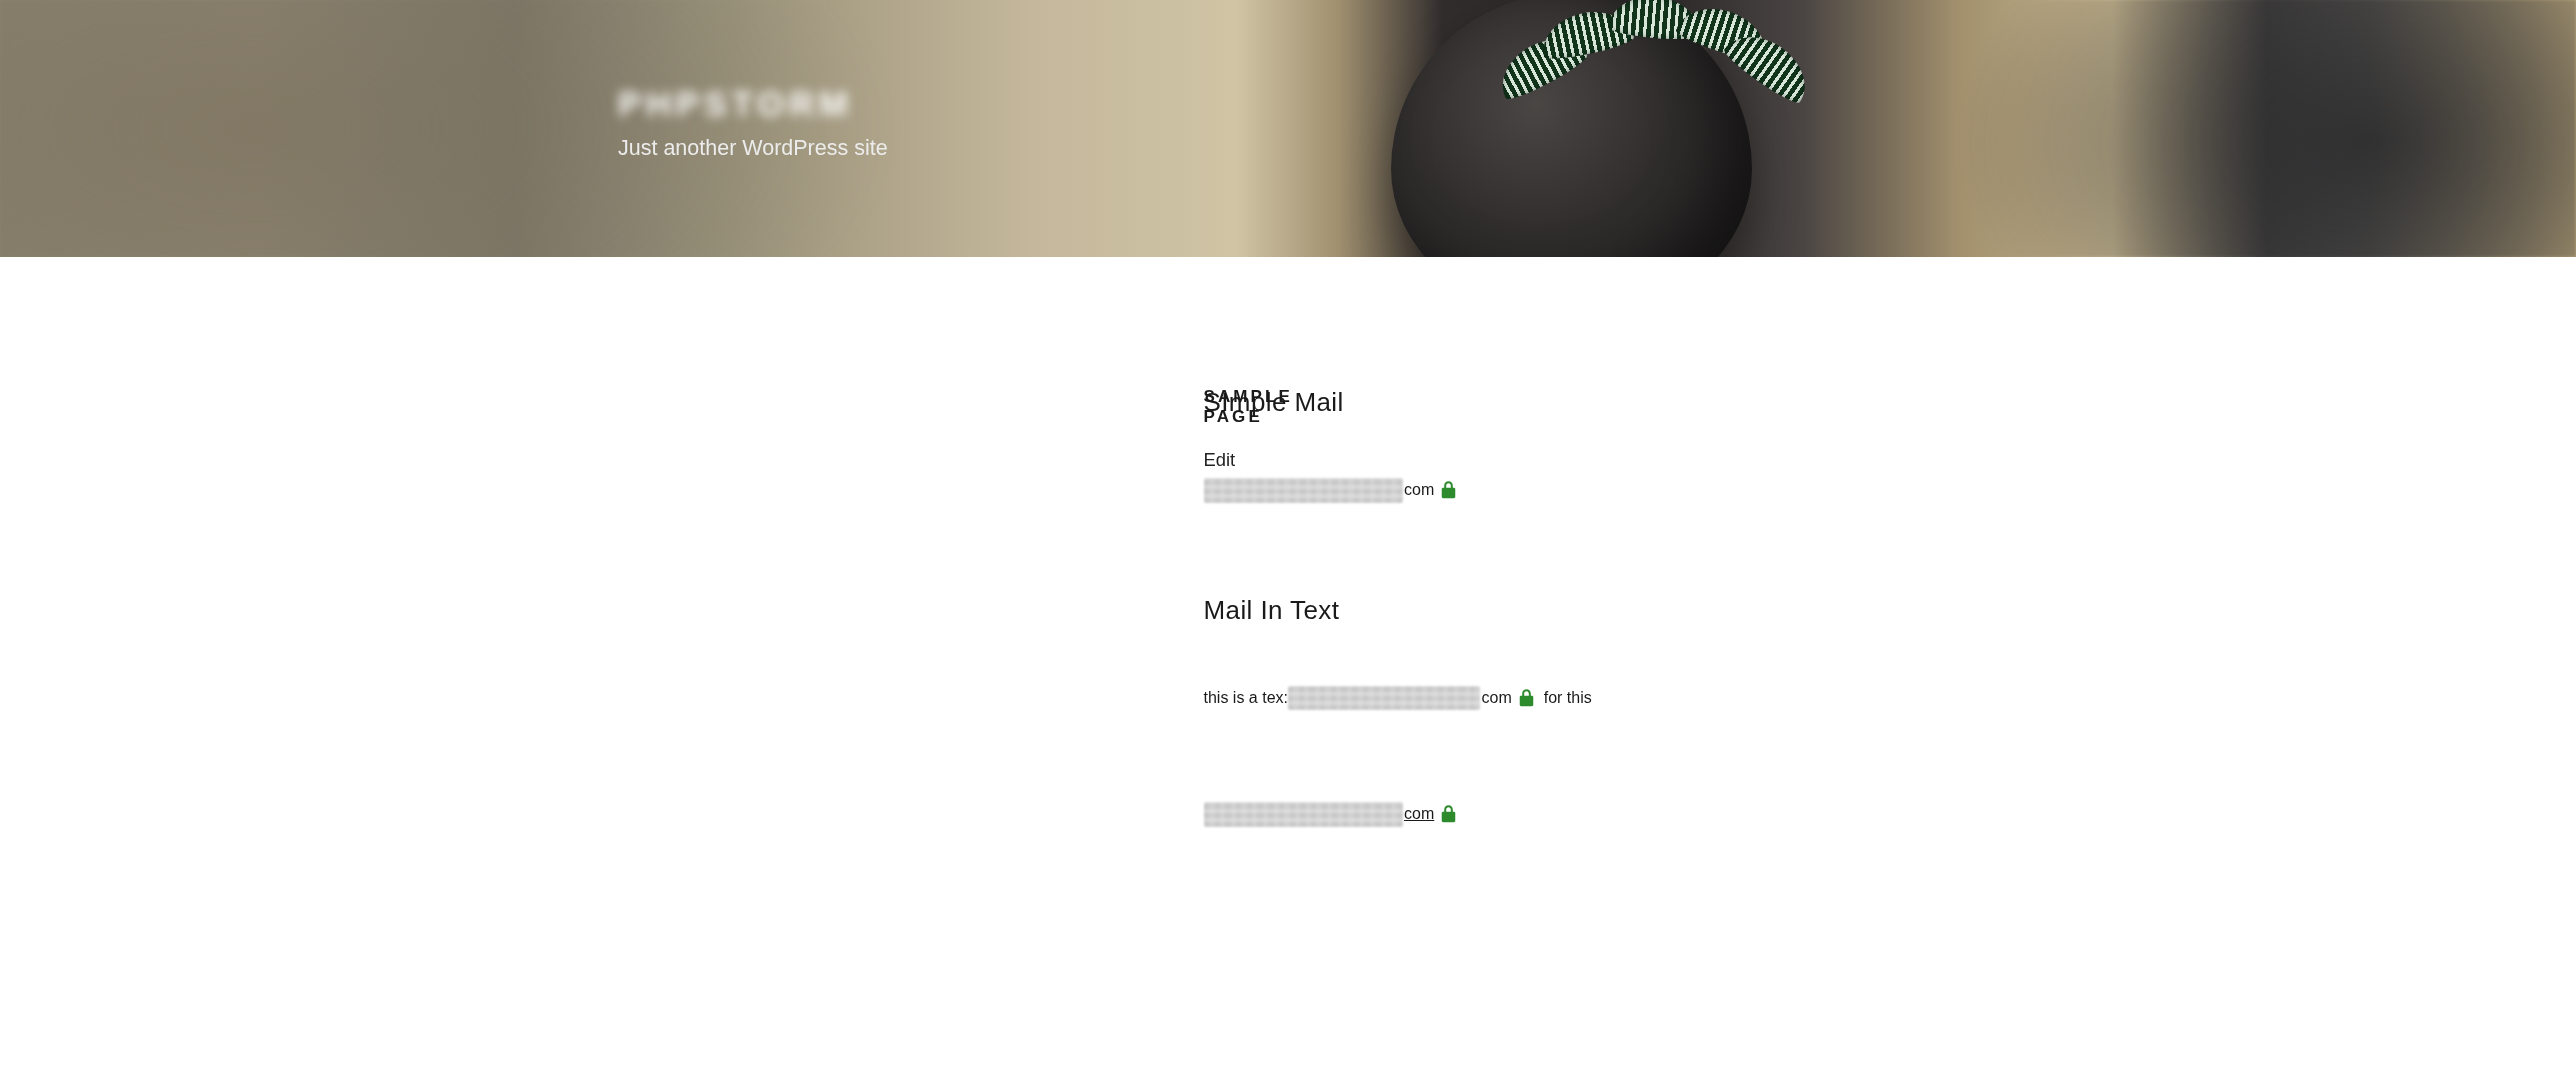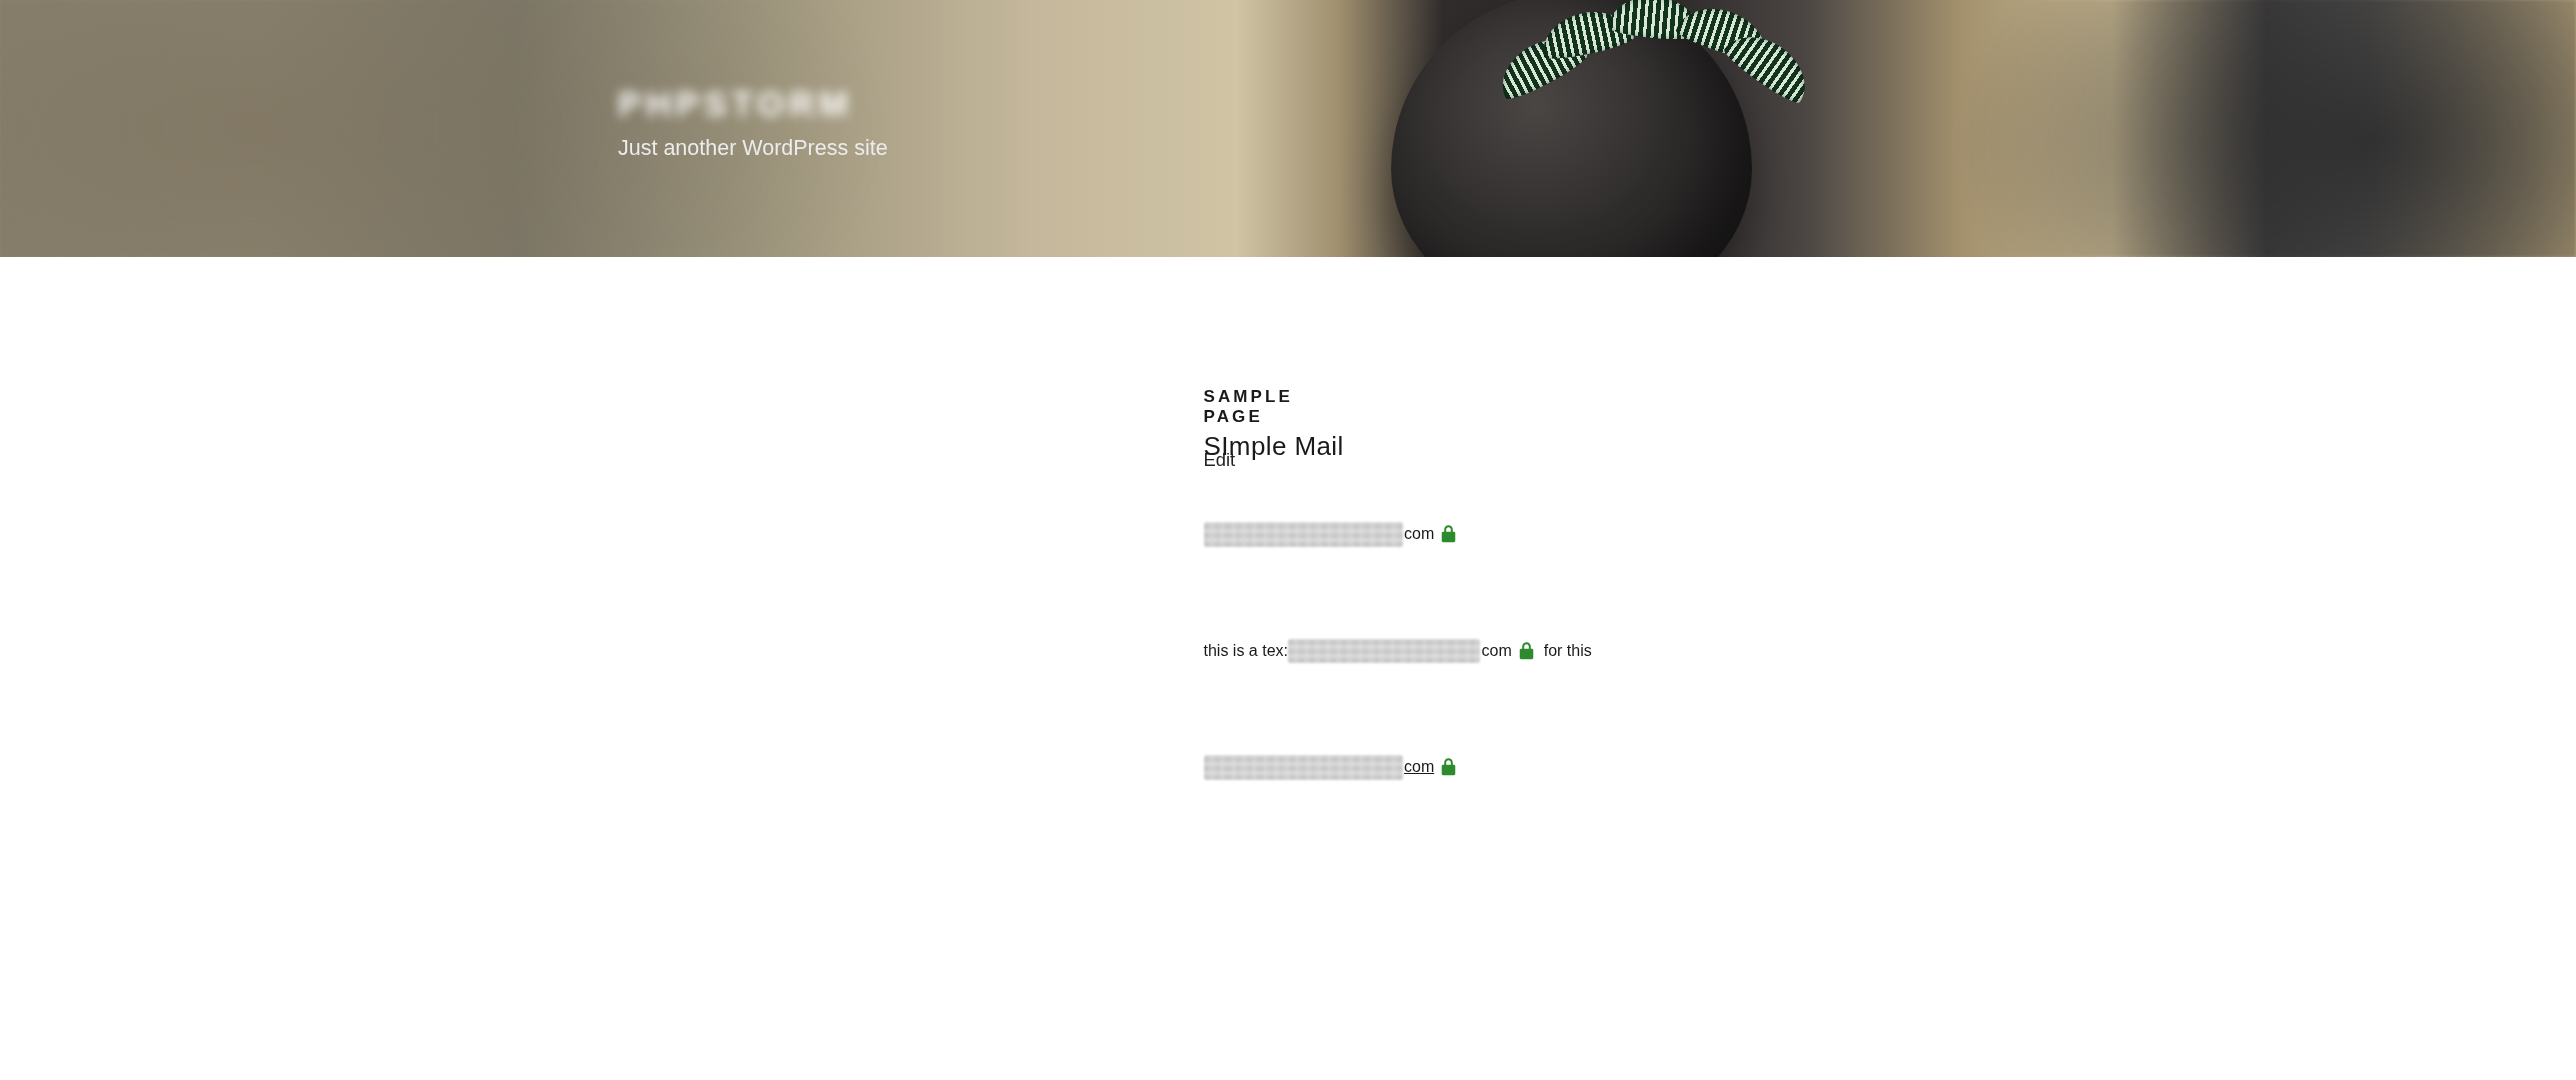--- a/index.html
+++ b/index.html
@@ -100,21 +100,21 @@
 
     .main { flex: 1; padding-left: 0; }
 
     h3.section {
       font-size: 26px;
       font-weight: 300;
       color: #1a1a1a;
       letter-spacing: 0.4px;
       margin: 0 0 60px;
     }
-    .block { margin-bottom: 92px; margin-top: 44px; }
+    .block { margin-bottom: 92px; }
     .block:last-child { margin-bottom: 31px; }
 
     .line { font-size: 16px; color: #1a1a1a; display: flex; align-items: center; flex-wrap: wrap; }
     .line .pre, .line .post { white-space: pre; }
 
     .pixelated {
       display: inline-block;
       height: 24.5px;
       border-radius: 2.3px;
       background:
@@ -172,20 +172,21 @@
         <span class="mail-tail">com</span>
         <span class="lock">
           <svg width="17" height="20" viewBox="0 0 22 26">
             <path fill="#2d8a2d" d="M11 1.5c-3.2 0-5.6 2.4-5.6 5.6V10H4c-1 0-1.8.8-1.8 1.8v10c0 1 .8 1.8 1.8 1.8h14c1 0 1.8-.8 1.8-1.8v-10c0-1-.8-1.8-1.8-1.8h-1.4V7.1C16.6 3.9 14.2 1.5 11 1.5zm0 2.6c1.8 0 3 1.3 3 3V10H8V7.1c0-1.7 1.2-3 3-3z"></path>
           </svg>
         </span>
       </div>
     </div>
 
     <div class="block">
+      <h3 class="section">Mail In Text</h3>
       <div class="line">
         <span class="pre">this is a tex:</span>
         <span class="pixelated" style="width:192px;"></span>
         <span class="mail-tail">com</span>
         <span class="lock">
           <svg width="17" height="20" viewBox="0 0 22 26">
             <path fill="#2d8a2d" d="M11 1.5c-3.2 0-5.6 2.4-5.6 5.6V10H4c-1 0-1.8.8-1.8 1.8v10c0 1 .8 1.8 1.8 1.8h14c1 0 1.8-.8 1.8-1.8v-10c0-1-.8-1.8-1.8-1.8h-1.4V7.1C16.6 3.9 14.2 1.5 11 1.5zm0 2.6c1.8 0 3 1.3 3 3V10H8V7.1c0-1.7 1.2-3 3-3z"></path>
           </svg>
         </span>
         <span class="post">  for this</span>

